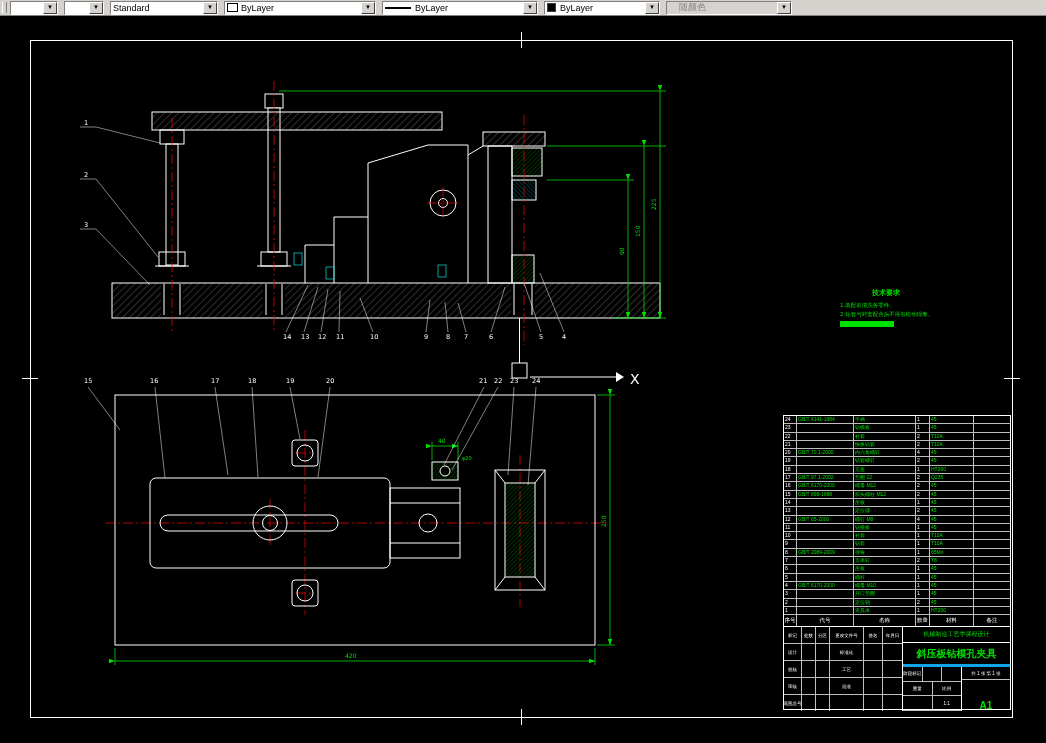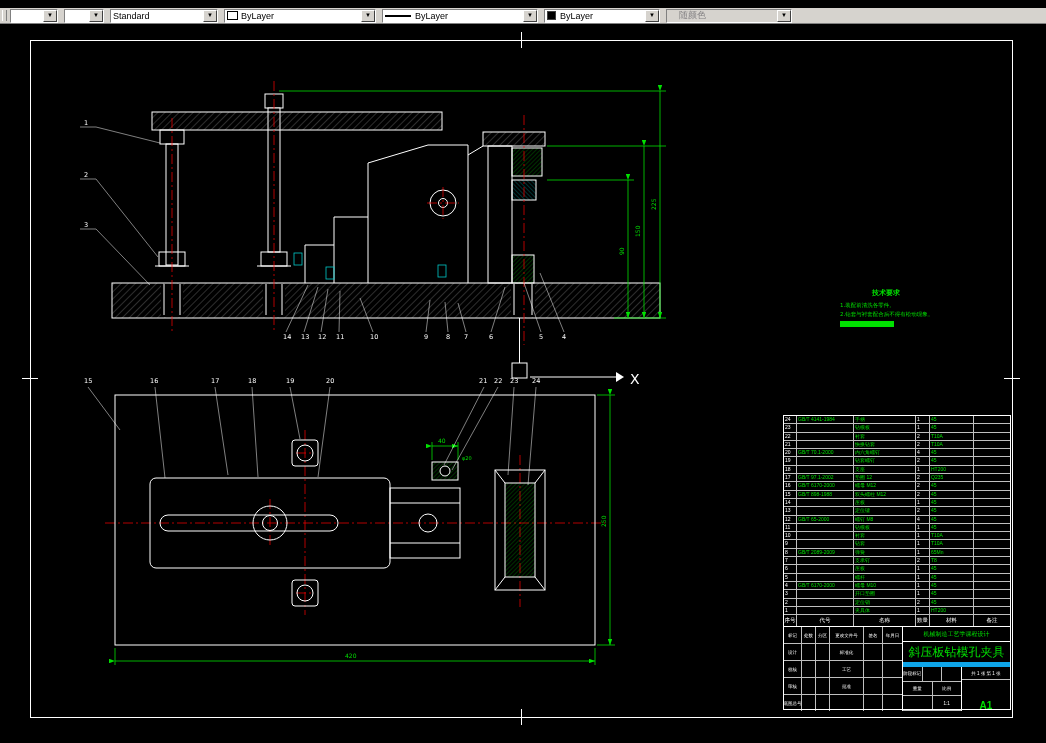--- a/index.html
+++ b/index.html
@@ -1,19 +1,19 @@
 <!DOCTYPE html>
 <html><head>
 <meta charset="utf-8">
 <style>
   html,body{margin:0;padding:0;background:#000;}
   .app{position:relative;width:1046px;height:743px;overflow:hidden;background:#000;
        font-family:"Liberation Sans",sans-serif;}
   
-  .toolbar{position:absolute;left:0;top:8px;width:1046px;height:15px;background:#d6d3ce;
+  .toolbar{position:absolute;left:0;top:0;width:1046px;height:15px;background:#d6d3ce;
            border-bottom:1px solid #808080;display:flex;align-items:center;z-index:5;}
   .grip{width:3px;height:11px;margin:0 3px 0 2px;border-left:1px solid #fff;border-right:1px solid #808080;}
   .combo{display:flex;align-items:center;height:12px;background:#fff;margin-right:6px;
          border:1px solid;border-color:#808080 #fff #fff #808080;font-size:9px;color:#000;
          padding-left:2px;white-space:nowrap;overflow:hidden;}
   .combo .val{flex:1;overflow:hidden;}
   .combo .arrow{width:12px;height:10px;margin-left:2px;background:#d6d3ce;color:#000;
         border:1px solid;border-color:#fff #404040 #404040 #fff;font-size:6px;line-height:9px;text-align:center;}
   .combo.disabled{background:#d6d3ce;color:#848284;padding-left:12px;}
   .sw-lt{width:9px;height:7px;border:1px solid #000;margin-right:3px;background:#fff;}
@@ -37,21 +37,21 @@
   .sig{width:118px;border-right:1px solid #fff;display:flex;flex-direction:column;}
   .sig-row{flex:1;display:flex;border-bottom:1px solid rgba(255,255,255,.75);}
   .sig-row:last-child{border-bottom:none;}
   .sc{border-right:1px solid rgba(255,255,255,.75);font-size:4.5px;color:#fff;
       overflow:hidden;white-space:nowrap;display:flex;align-items:center;justify-content:center;box-sizing:border-box;}
   .sc:nth-child(1){width:18px;} .sc:nth-child(2){width:14px;} .sc:nth-child(3){width:14px;}
   .sc:nth-child(4){width:34px;} .sc:nth-child(5){width:19px;} .sc:nth-child(6){flex:1;border-right:none;}
   .info{flex:1;display:flex;flex-direction:column;}
   .info-org{height:22px;border-bottom:1px solid #fff;font-size:6px;display:flex;
             align-items:center;justify-content:center;text-align:center;color:#00e000;}
-  .info-title{height:30px;border-bottom:5px solid #0ea5e9;font-size:12px;font-weight:normal;
+  .info-title{height:30px;border-bottom:3px solid #0ea5e9;font-size:10px;font-weight:bold;
               display:flex;align-items:center;justify-content:center;color:#00e000;}
   .info-bot{flex:1;display:flex;}
   .ib-left{width:58px;border-right:1px solid #fff;display:flex;flex-direction:column;}
   .stage{flex:1;display:flex;border-bottom:1px solid rgba(255,255,255,.75);}
   .stage span{flex:1;border-right:1px solid rgba(255,255,255,.75);font-size:4.5px;color:#fff;
               display:flex;align-items:center;justify-content:center;}
   .stage span:last-child{border-right:none;}
   .wlab{flex:1;display:flex;border-bottom:1px solid rgba(255,255,255,.75);}
   .wlab span{flex:1;font-size:4.5px;color:#fff;display:flex;align-items:center;justify-content:center;
              border-right:1px solid rgba(255,255,255,.75);}

